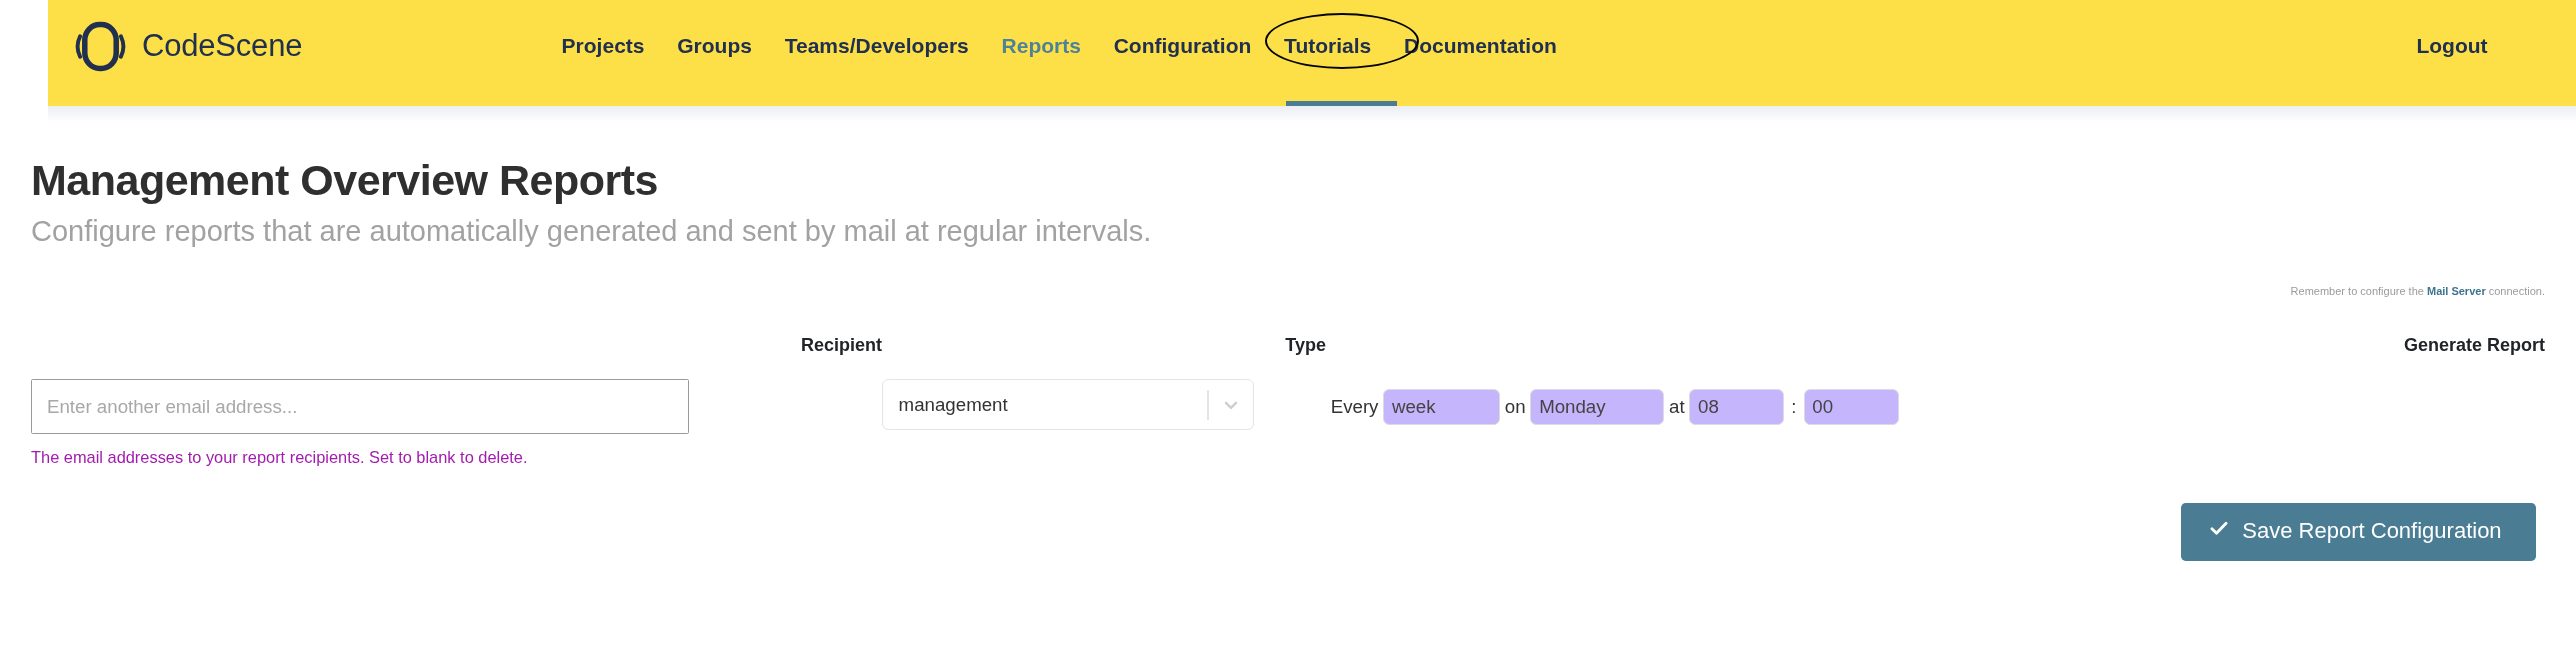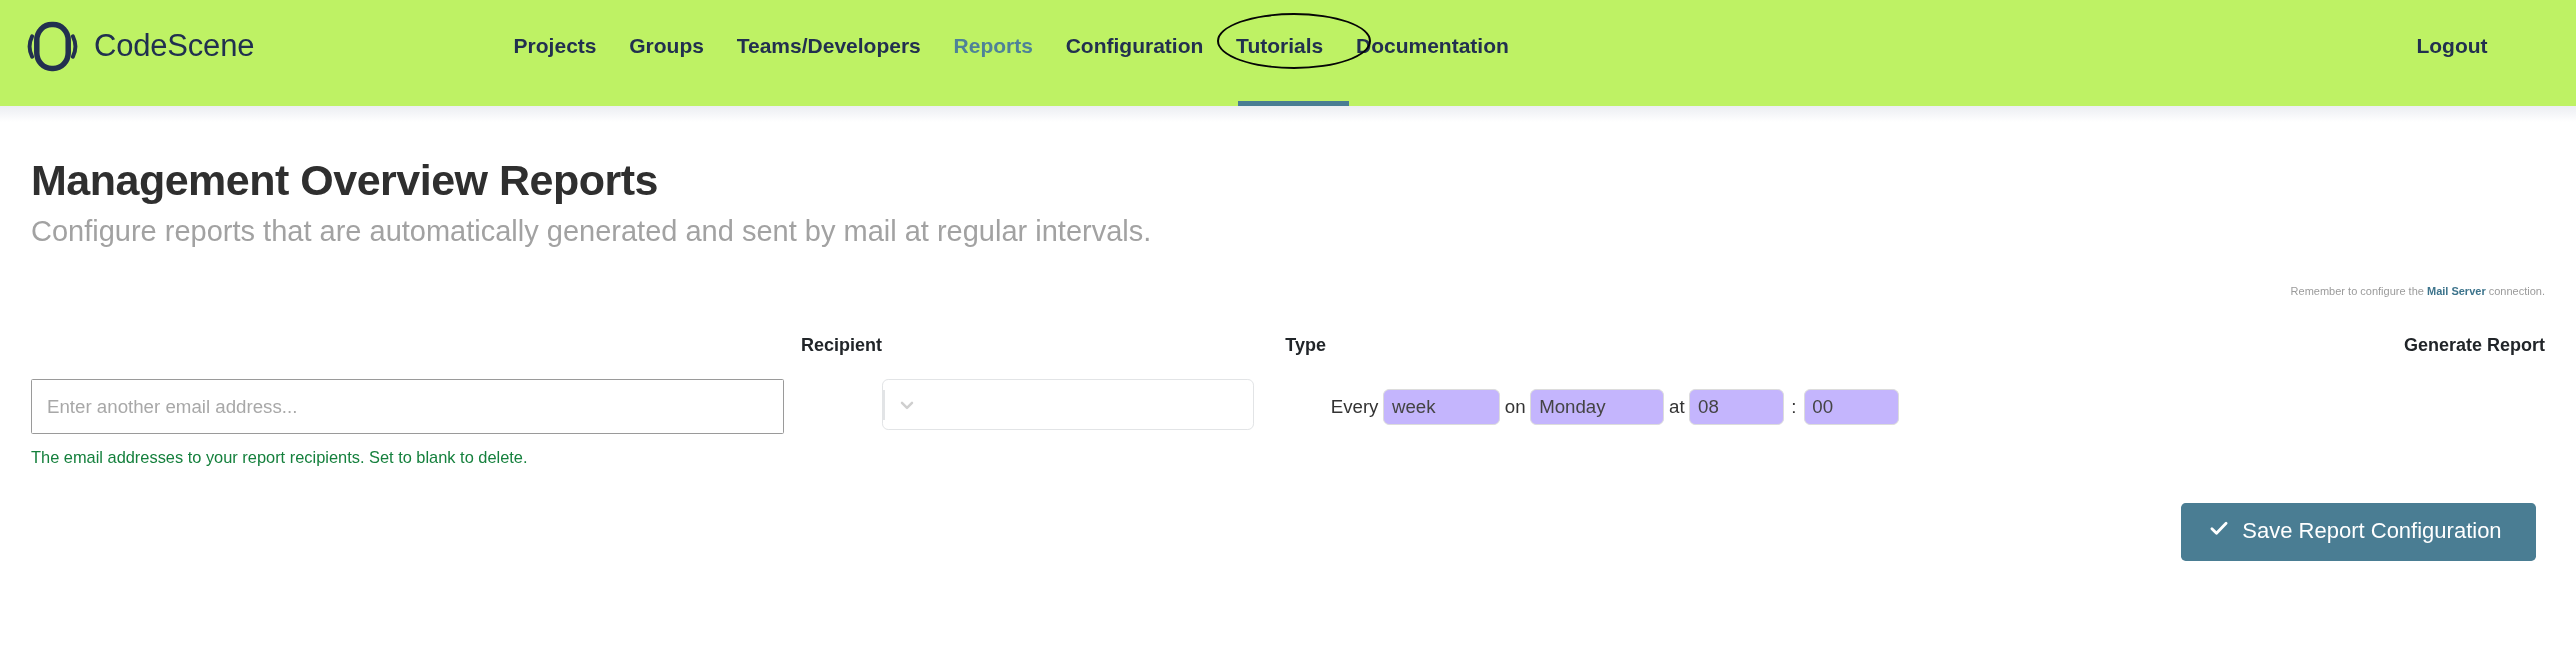--- a/index.html
+++ b/index.html
@@ -8,24 +8,25 @@
     width: 2576px; height: 655px;
     background: #ffffff;
     font-family: "Liberation Sans", sans-serif;
     -webkit-font-smoothing: antialiased;
   }
 
   
   .navbar {
     position: relative;
     height: 112px;
-    background: #bef264;
+    background: #fde047;
     display: flex;
     align-items: flex-start;
     padding: 0 41px 0 25px;
+    margin-left: 48px;
   }
   .navbar-inner {
     width: 100%;
     height: 92px;
     display: flex;
     align-items: center;
   }
   .brand {
     display: flex;
     align-items: center;
@@ -147,21 +148,21 @@
     font-weight: bold;
     color: #212529;
     line-height: 22px;
     margin-bottom: 23.4px;
     display: block;
     text-align: right;
   }
 
   .text-input {
     display: block;
-    width: 753px;
+    width: 658px;
     height: 55px;
     border: 1.6px solid #9a9a9a;
     border-radius: 1.6px;
     background: #ffffff;
     font-family: "Liberation Sans", sans-serif;
     font-size: 18.7px;
     color: #7f1d1d;
     padding: 0 15px;
     outline: none;
   }
@@ -169,21 +170,21 @@
 
   .text-input.disabled {
     width: 378px;
     background: #c9c9c9;
     border: 1.6px solid #9a9a9a;
     color: #333333;
   }
 
   .help-text {
     font-size: 16.4px;
-    color: #15803d;
+    color: #a21caf;
     padding-top: 12.5px;
     line-height: 20px;
   }
 
   
   .select-control {
     position: relative;
     width: 372px;
     height: 51px;
     border: 1.6px solid #e2e4e6;
@@ -326,20 +327,21 @@
     <div class="col-recipient">
       <label class="field-label">Recipient</label>
       <input class="text-input" type="text" placeholder="Enter another email address..." style="">
       <div class="help-text">The email addresses to your report recipients. Set to blank to delete.</div>
     </div>
 
 
     <div class="col-type">
       <label class="field-label">Type</label>
       <div class="select-control">
+        <span class="select-value">management</span>
         <span class="select-sep"></span>
         <span class="select-arrow">
           <svg width="20" height="20" viewBox="0 0 24 24" aria-hidden="true">
             <path d="M6 9.5 L12 15.5 L18 9.5" fill="none" stroke="#cfcfcf" stroke-width="3" stroke-linecap="round" stroke-linejoin="round"></path>
           </svg>
         </span>
       </div>
     </div>
 
     <div class="col-generate">

